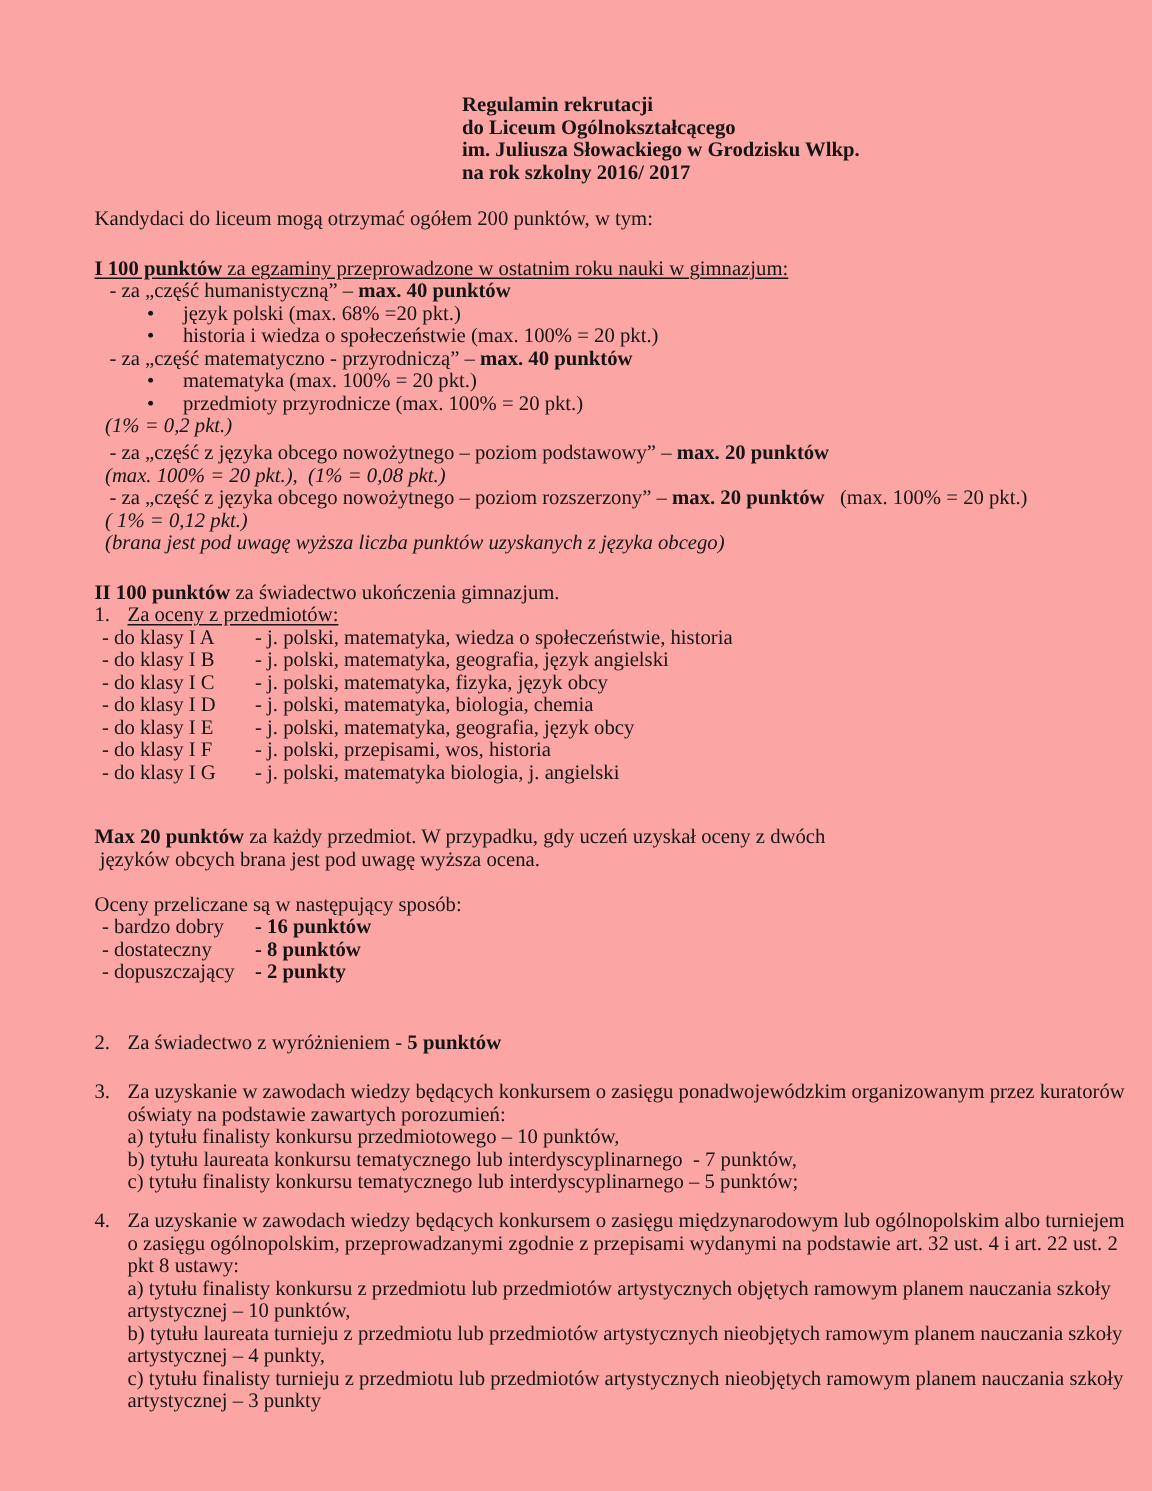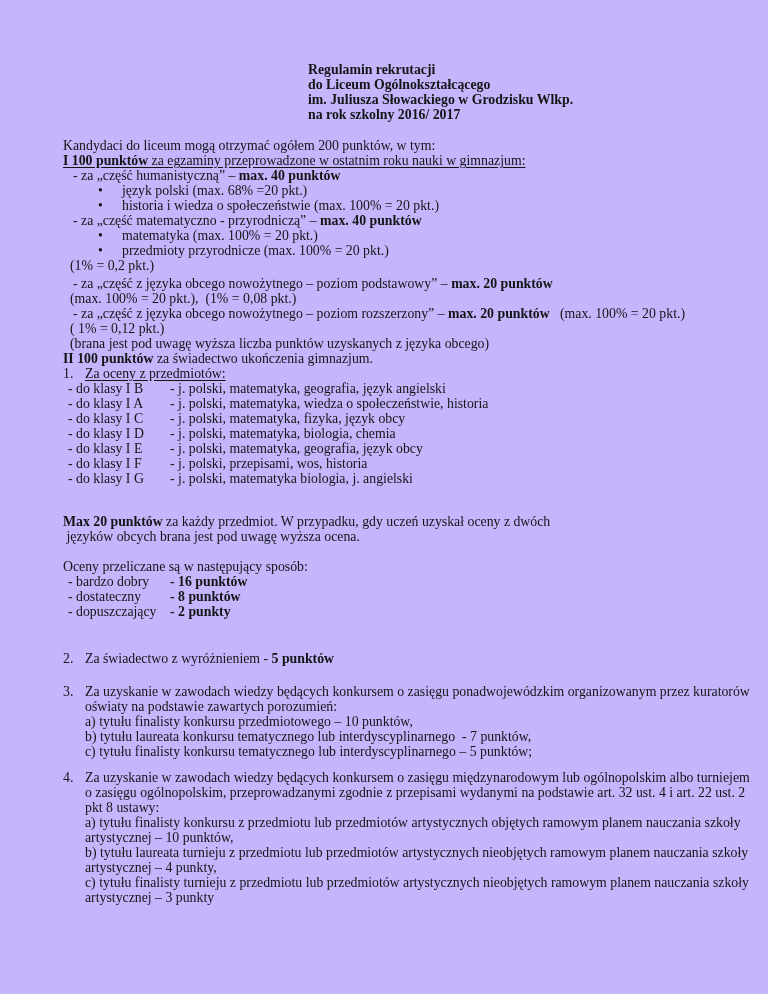--- a/index.html
+++ b/index.html
@@ -1,43 +1,43 @@
 <!DOCTYPE html>
 <html lang="pl"><head>
 <meta charset="utf-8">
 <style>
   * { box-sizing: border-box; }
   html,body { margin:0; padding:0; background:#ffffff; }
   .page {
     position: relative;
     width: 768px;
     height: 994px;
-    background: #c4b5fd;
+    background: #fca5a5;
     color: #151515;
     font-family: "Liberation Serif", "DejaVu Serif", serif;
     font-size: 13.8px;
     line-height: 15px;
     overflow: hidden;
   }
   .content { position: absolute; left: 63px; top: 0; width: 694px; }
   .t { white-space: pre-wrap; }
   .b { font-weight: 700; }
   .u { text-decoration: underline; text-underline-offset: 2px; }
 
   .header { padding-top: 62px; margin-left: 245px; font-weight: 700; }
   .intro { margin-top: 16px; }
 
-  .exams { }
+  .exams { margin-top: 18px; }
   .dash-line { margin-left: 10px; }
-  .note { margin-left: 7px; }
+  .note { margin-left: 7px; font-style: italic; }
   .bullet { display: flex; margin-left: 35px; }
   .bullet-marker { flex: none; width: 24px; }
   .mt3 { margin-top: 3px; }
 
-  .cert-title { margin-top: 0; }
+  .cert-title { margin-top: 18px; }
   .nitem { display: flex; }
   .nnum { flex: none; width: 22px; }
   .nbody { flex: 1; }
   .pair-row { display: flex; margin-left: 5px; }
   .pair-label { flex: none; width: 102px; }
 
   .max-para { margin-top: 28px; }
   .grades-title { margin-top: 15px; font-weight: 400; }
   .item2 { margin-top: 32px; }
   .item3 { margin-top: 18px; }
@@ -92,26 +92,26 @@
 
     <div class="cert-title"><span class="b t">II 100 punktów</span><span class="t"> za świadectwo ukończenia gimnazjum.</span></div>
 
     <div class="nitem">
       <span class="nnum t">1.</span>
       <span class="nbody"><span class="u t">Za oceny z przedmiotów:</span></span>
     </div>
 
     <div>
       <div class="pair-row">
+          <span class="pair-label t">- do klasy I A</span>
+          <span class="t">- j. polski, matematyka, wiedza o społeczeństwie, historia</span>
+        </div>
+      <div class="pair-row">
           <span class="pair-label t">- do klasy I B</span>
           <span class="t">- j. polski, matematyka, geografia, język angielski</span>
-        </div>
-      <div class="pair-row">
-          <span class="pair-label t">- do klasy I A</span>
-          <span class="t">- j. polski, matematyka, wiedza o społeczeństwie, historia</span>
         </div>
       <div class="pair-row">
           <span class="pair-label t">- do klasy I C</span>
           <span class="t">- j. polski, matematyka, fizyka, język obcy</span>
         </div>
       <div class="pair-row">
           <span class="pair-label t">- do klasy I D</span>
           <span class="t">- j. polski, matematyka, biologia, chemia</span>
         </div>
       <div class="pair-row">

